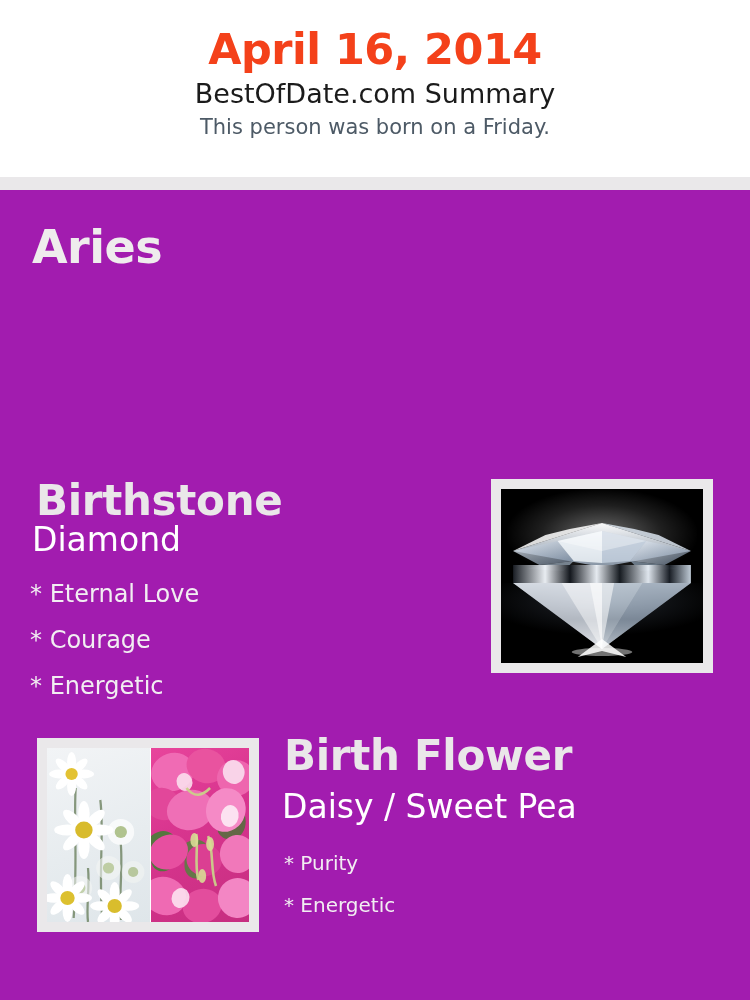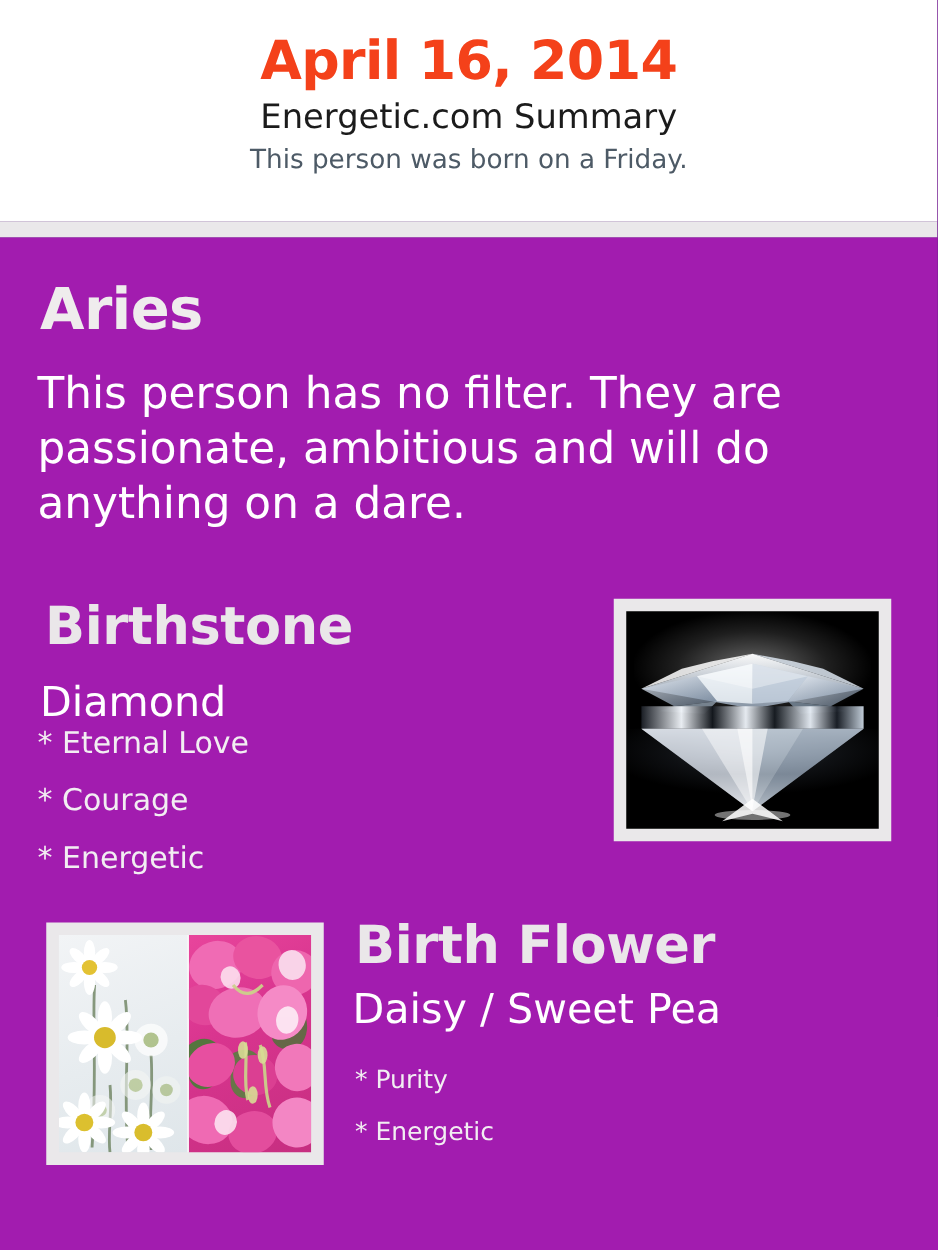--- a/index.html
+++ b/index.html
@@ -101,21 +101,21 @@
     left: 36px; top: 290px;
     margin: 0;
     font-size: 42px;
     font-weight: bold;
     color: #eae7e9;
     line-height: 1;
     letter-spacing: -0.3px;
   }
   .stone-value {
     position: absolute;
-    left: 32px; top: 355px;
+    left: 32px; top: 333px;
     margin: 0;
     font-size: 33px;
     font-weight: normal;
     color: #ffffff;
     line-height: 1;
   }
   .stone-traits {
     position: absolute;
     left: 30px; top: 392px;
     margin: 0;
@@ -239,30 +239,29 @@
     white-space: nowrap;
   }
 </style>
 </head>
 <body>
 
 <div class="page">
 
   <div class="header">
     <h1 class="header-date">April 16, 2014</h1>
-    <h2 class="header-site">Energetic.com Summary</h2>
+    <h2 class="header-site">BestOfDate.com Summary</h2>
     <p class="header-dayline">This person was born on a Friday.</p>
   </div>
 
   <div class="divider"></div>
 
   <div class="body-purple">
 
     <h2 class="zodiac-name">Aries</h2>
-    <p class="zodiac-desc">This person has no filter. They are passionate, ambitious and will do anything on a dare.</p>
 
     <h3 class="stone-heading">Birthstone</h3>
     <p class="stone-value">Diamond</p>
     <ul class="stone-traits">
       <li>* Eternal Love</li>
       <li>* Courage</li>
       <li>* Energetic</li>
     </ul>
 
     <div class="img-frame stone-frame">

